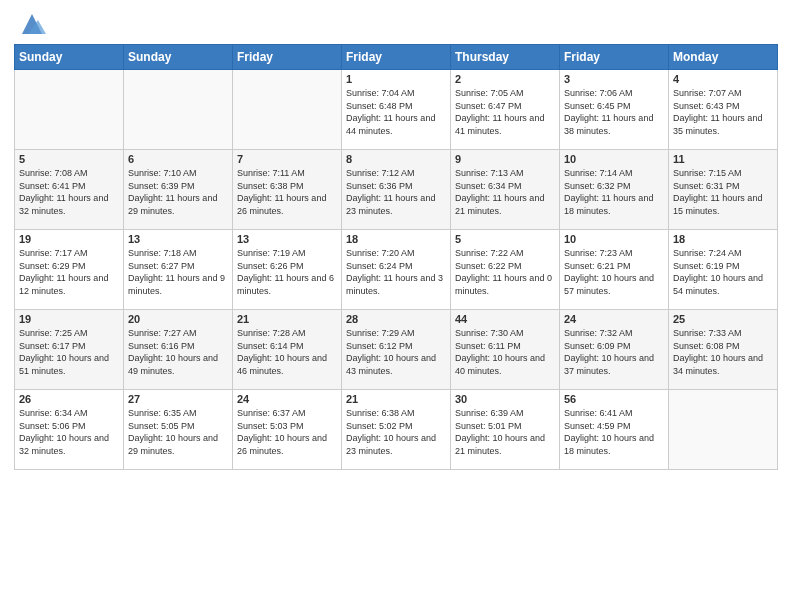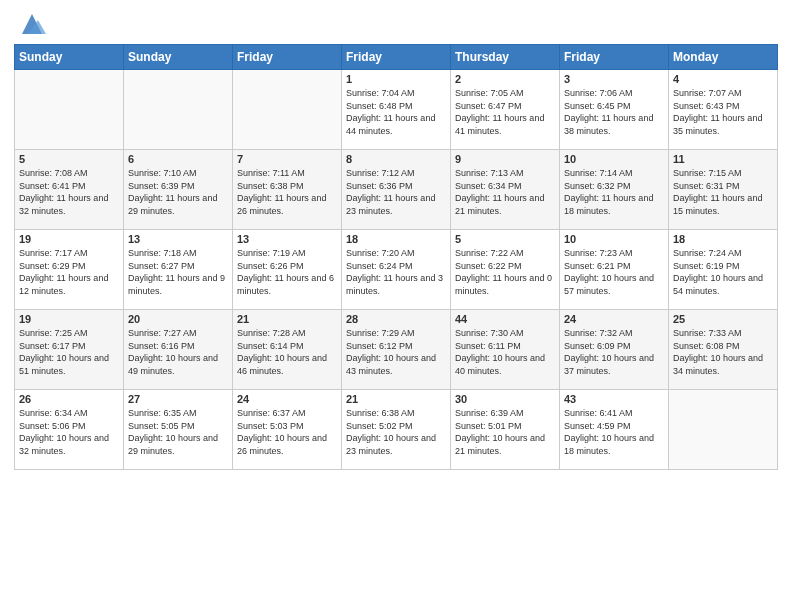--- a/index.html
+++ b/index.html
@@ -264,20 +264,20 @@
           </td>
           <td>
             <span class="day-number">21</span>
             <div class="day-info">Sunrise: 6:38 AM<br>Sunset: 5:02 PM<br>Daylight: 10 hours and 23 minutes.</div>
           </td>
           <td>
             <span class="day-number">30</span>
             <div class="day-info">Sunrise: 6:39 AM<br>Sunset: 5:01 PM<br>Daylight: 10 hours and 21 minutes.</div>
           </td>
           <td>
-            <span class="day-number">43</span>
+            <span class="day-number">56</span>
             <div class="day-info">Sunrise: 6:41 AM<br>Sunset: 4:59 PM<br>Daylight: 10 hours and 18 minutes.</div>
           </td>
           <td class="empty"></td>
         </tr>
       </tbody>
   </table>
 </div>
 
 </body></html>

